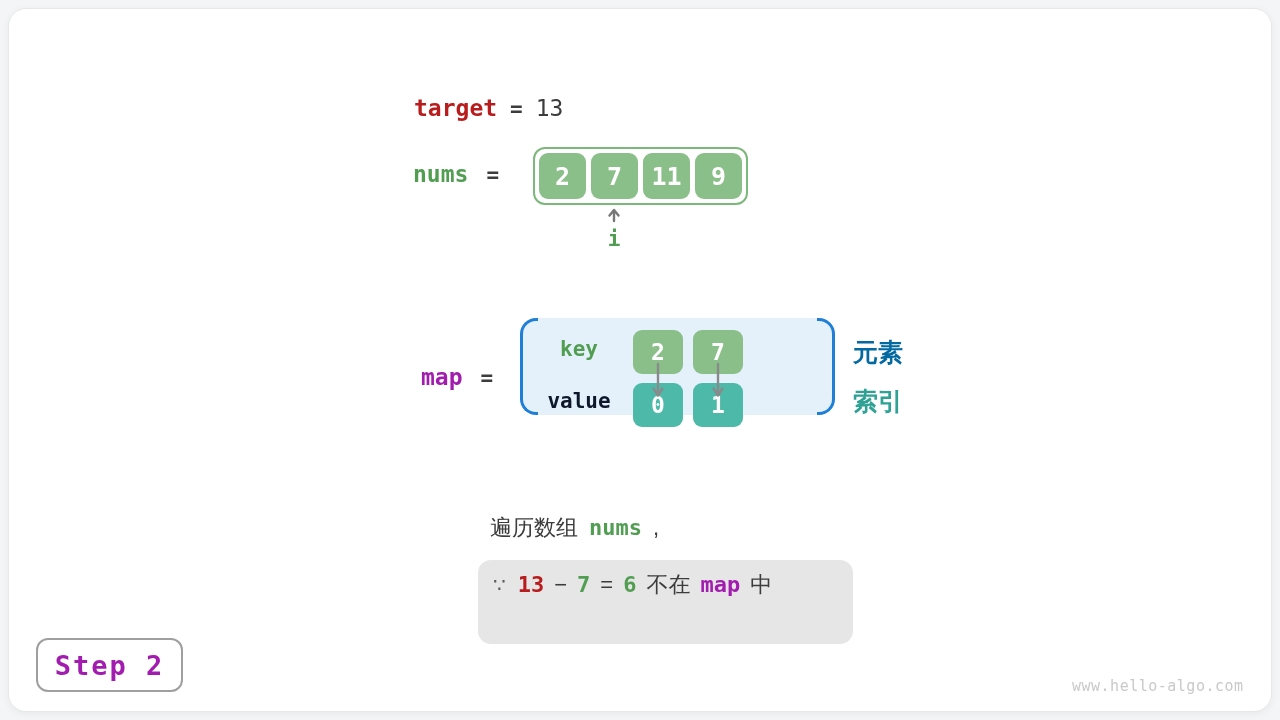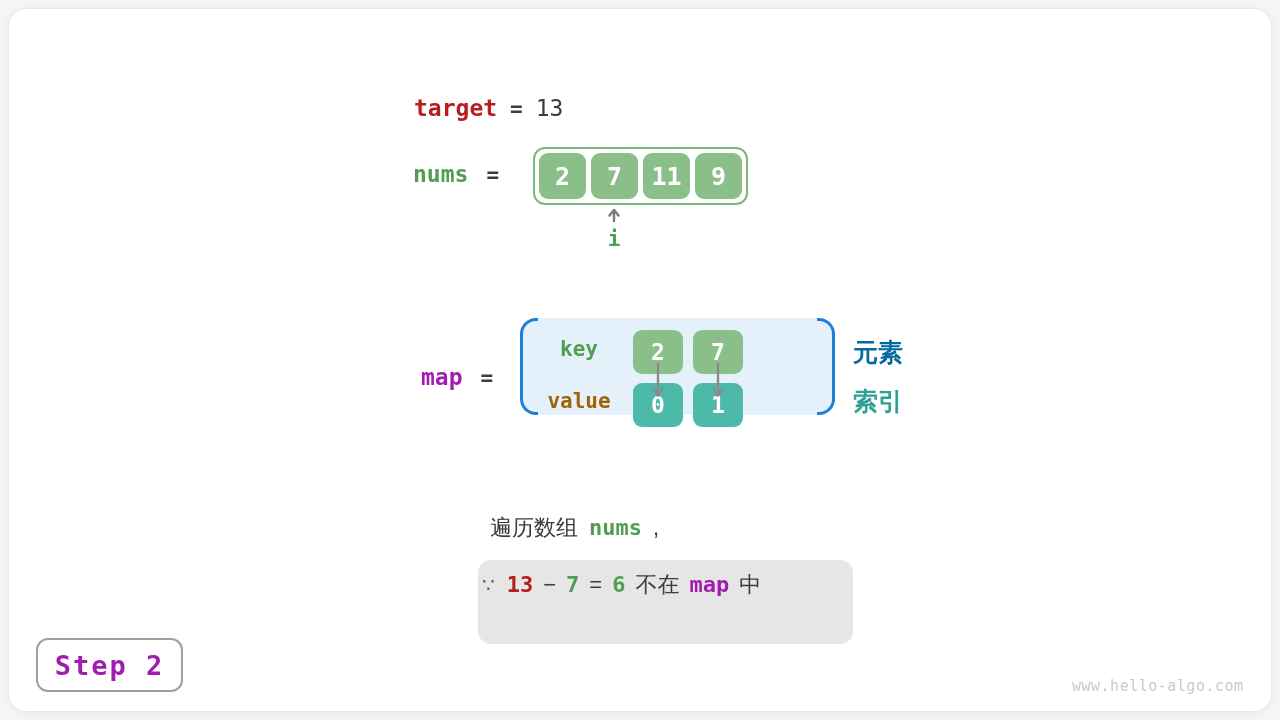--- a/index.html
+++ b/index.html
@@ -56,21 +56,21 @@
   .map-fill { position:absolute; left:3px; right:3px; top:0; bottom:0; background:#e4f1fb; border-radius:16px; }
   .bracket { position:absolute; top:0; bottom:0; width:18px; }
   .bracket-left  { left:0;  border:3px solid #1f7fd6; border-right:none; border-radius:16px 0 0 16px; }
   .bracket-right { right:0; border:3px solid #1f7fd6; border-left:none;  border-radius:0 16px 16px 0; }
   .map-key-label {
     position:absolute; left:9px; top:19px; width:100px; text-align:center;
     color:#519e52; font:bold 21px "DejaVu Sans Mono", monospace;
   }
   .map-value-label {
     position:absolute; left:9px; top:71px; width:100px; text-align:center;
-    color:#a16207; font:bold 21px "DejaVu Sans Mono", monospace;
+    color:#0f172a; font:bold 21px "DejaVu Sans Mono", monospace;
   }
   .mcell {
     position:absolute; width:50px; height:44px; border-radius:9px;
     color:#ffffff; font:bold 23px "DejaVu Sans Mono", monospace;
     display:flex; align-items:center; justify-content:center; z-index:1;
   }
   .kcell { top:12px; background:#8abf8a; }
   .vcell { top:65px; background:#4db9a9; }
   .col0 { left:113px; } .col1 { left:173px; }
   .map-arrow { position:absolute; top:44px; z-index:3; }
@@ -80,21 +80,21 @@
   .cn-element { top:336px; color:#0369a1; }
   .cn-index   { top:385px; color:#2fa295; }
 
   
   .caption { position:absolute; left:490px; top:513px; font-size:22px; white-space:nowrap; }
   .caption .code { margin:0 11px; font-size:22px; }
 
   
   .note-box {
     position:absolute; left:478px; top:560px; width:375px; height:84px;
-    background:#e6e6e6; border-radius:13px; padding:7px 0 0 4px;
+    background:#e6e6e6; border-radius:13px; padding:7px 0 0 15px;
   }
   .note-line { font-size:22px; line-height:35px; white-space:nowrap; }
   .tk { margin-right:10px; }
   .mark { color:#5a5a5a; margin-right:12px; font-size:20px; }
 
   
   .step-badge {
     position:absolute; left:36px; top:638px; width:147px; height:54px;
     background:#ffffff; border:2px solid #9f9f9f; border-radius:12px;
     display:flex; align-items:center; justify-content:center;

